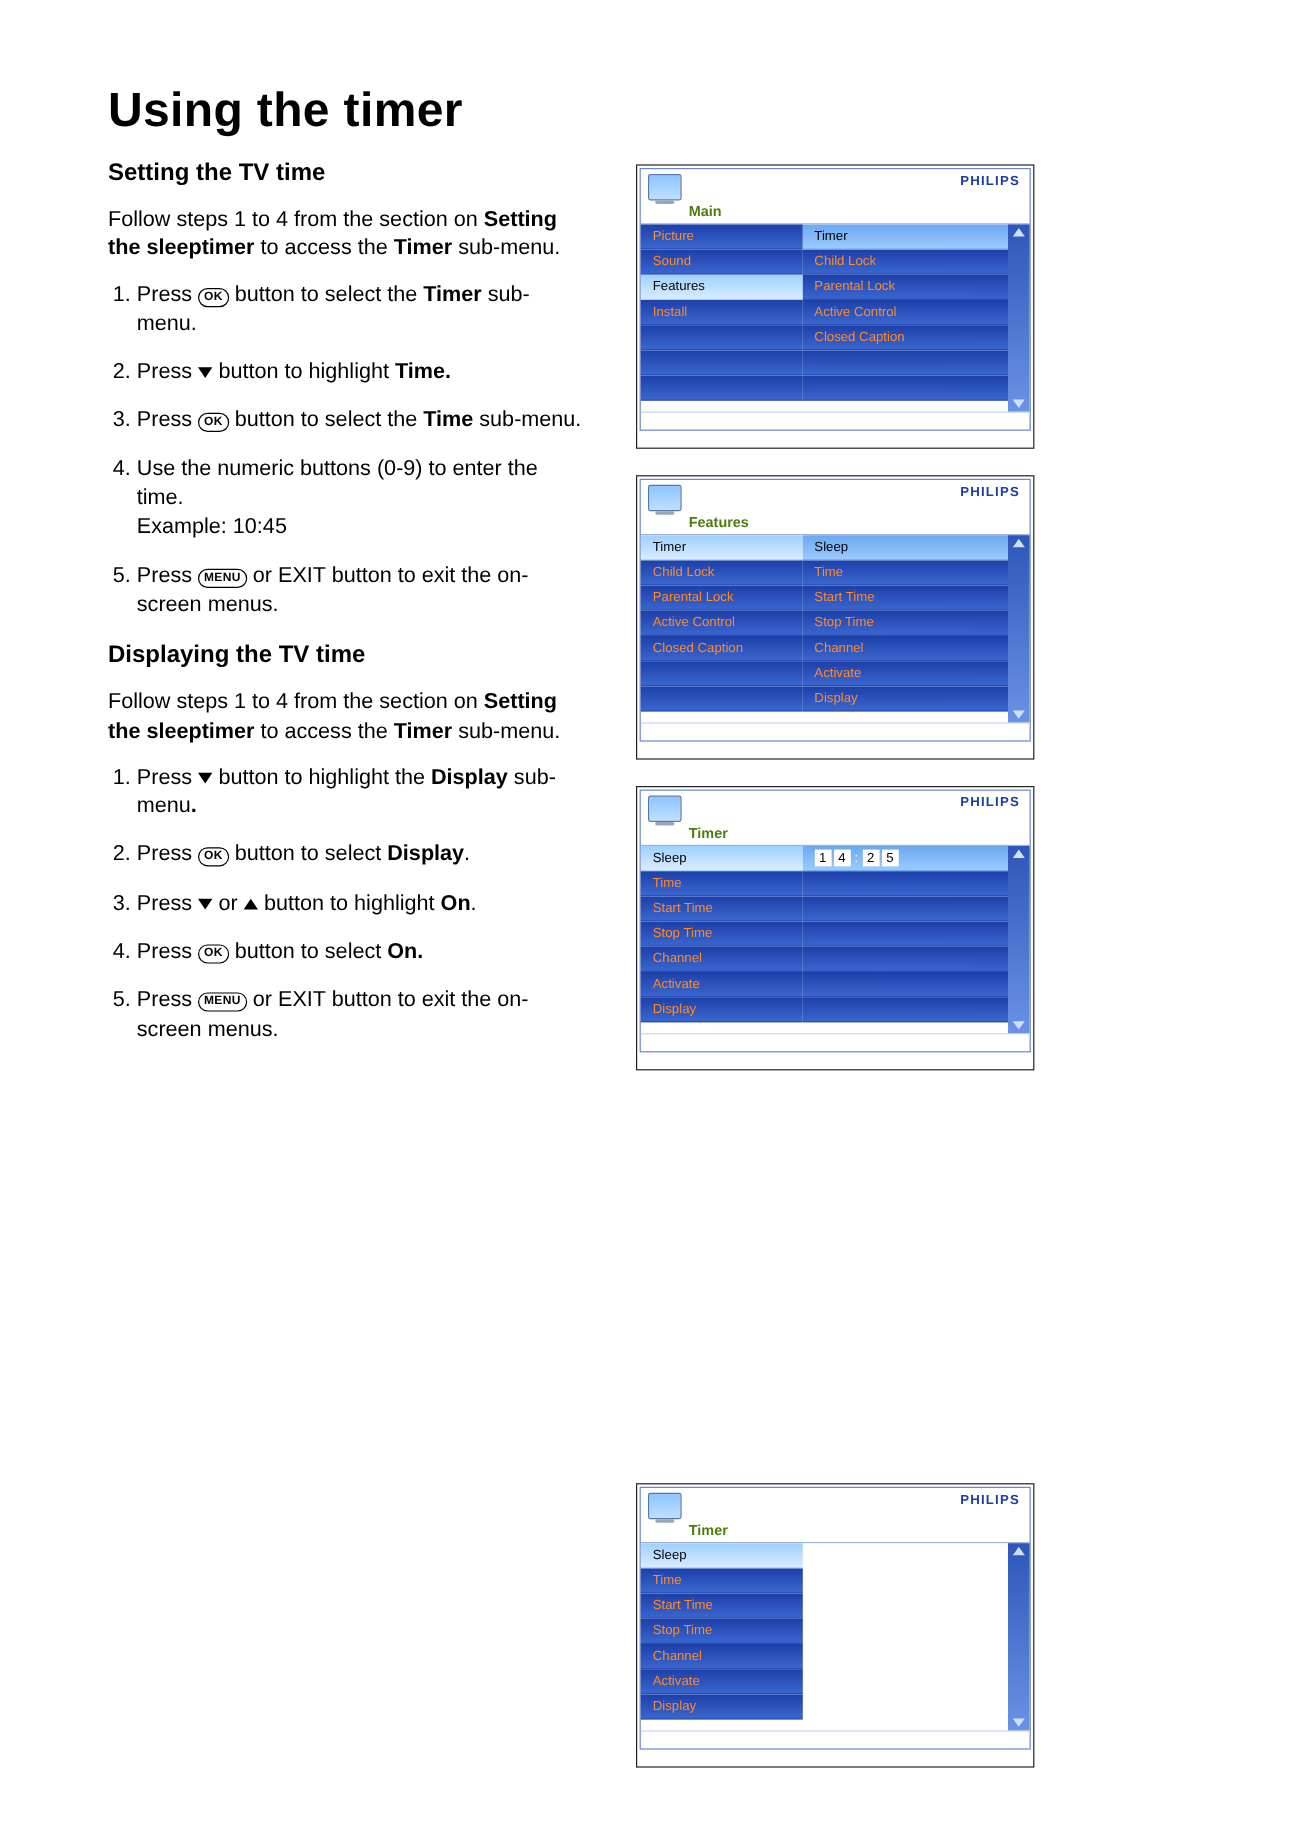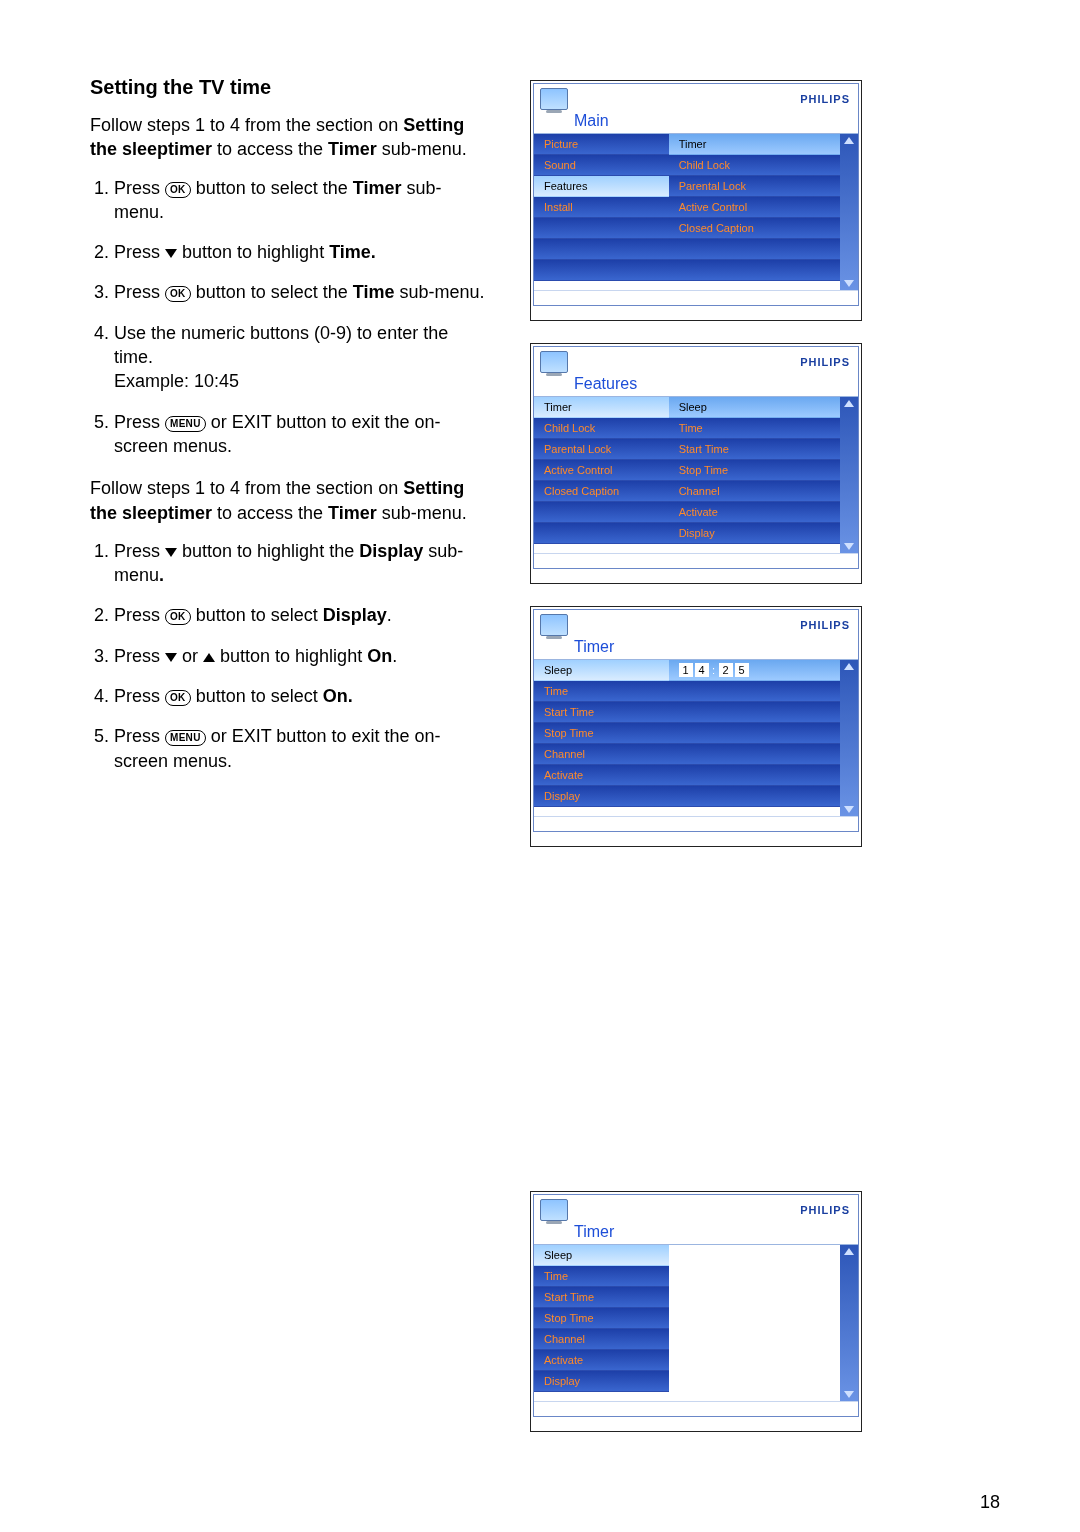--- a/index.html
+++ b/index.html
@@ -72,41 +72,40 @@
     padding: 0;
     width: 330px;
   }
   .osd-inner {
     margin: 2px;
     border: 1px solid #6a87c7;
     background: #fff;
   }
   .osd-top {
     display: flex;
-    align-items: center;
     justify-content: space-between;
     padding: 4px 8px 2px 6px;
   }
   .tv-ico {
     width: 26px; height: 20px;
     background: linear-gradient(#8ec4ff,#bfe0ff);
     border: 1px solid #5577aa;
     border-radius: 2px;
     position: relative;
   }
   .tv-ico::after {
     content:"";
     position:absolute; left:5px; bottom:-4px; width:16px; height:3px;
     background:#9aa6b5; border-radius:2px;
   }
   .brand {
     font-size: 11px; font-weight: 800; color:#1a3fa0; letter-spacing:1px;
   }
   .osd-title {
-    font-size: 16px; font-weight:400; color:#1d4ed8;
+    font-size: 12px; font-weight:700; color:#4d7c0f;
     padding: 0 8px 3px 40px;
     border-bottom: 1px solid #9bb5e0;
   }
   .osd-body {
     display:flex;
     height: 156px;
   }
   .osd-scroll {
     width: 18px;
     background: linear-gradient(#2d56b8,#6a93e5);
@@ -151,20 +150,21 @@
   .spacer-md { height: 300px; }
 
   .pagenum {
     text-align:right; font-size:18px; margin-top: 60px;
   }
 </style>
 </head>
 <body>
 
 <div class="page">
+  <h1 class="title">Using the timer</h1>
 
   <div class="cols">
 
     <div class="left">
 
       <h2 class="subhead">Setting the TV time</h2>
 
       <p>
         <span>Follow steps 1 to 4 from the section on </span><span class="b">Setting the sleeptimer</span><span> to access the </span><span class="b">Timer</span><span> sub-menu.</span>
       </p>
@@ -181,20 +181,21 @@
         </li>
         <li>
           <span>Use the numeric buttons (0-9) to enter the time.</span><br>
           <span>Example: 10:45</span>
         </li>
         <li>
           <span>Press </span><span class="icon-btn">MENU</span><span> or EXIT button to exit the on-screen menus.</span>
         </li>
       </ol>
 
+      <h2 class="subhead">Displaying the TV time</h2>
 
 
       <p>
         <span>Follow steps 1 to 4 from the section on </span><span class="b">Setting the sleeptimer</span><span> to access the </span><span class="b">Timer</span><span> sub-menu.</span>
       </p>
 
       <ol class="steps">
         <li>
           <span>Press </span><span class="tri-down"></span><span> button to highlight the </span><span class="b">Display</span><span> sub-menu</span><span class="b">.</span>
         </li>

